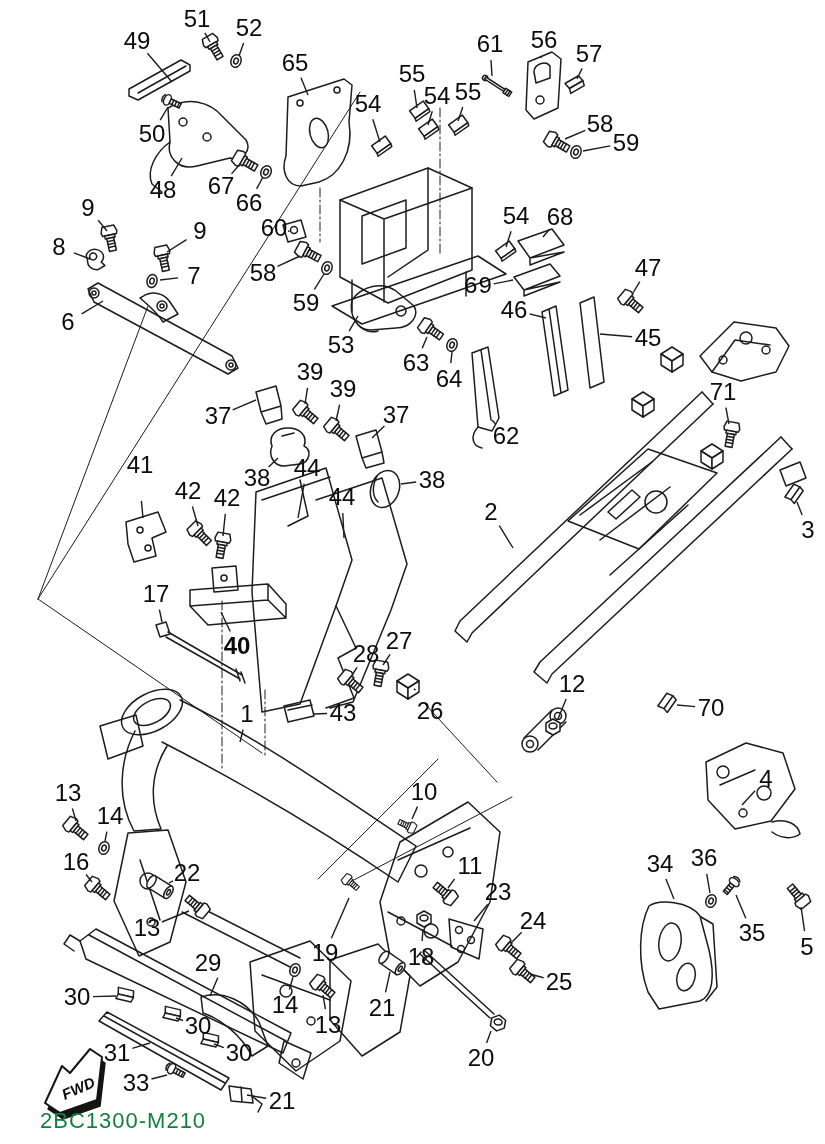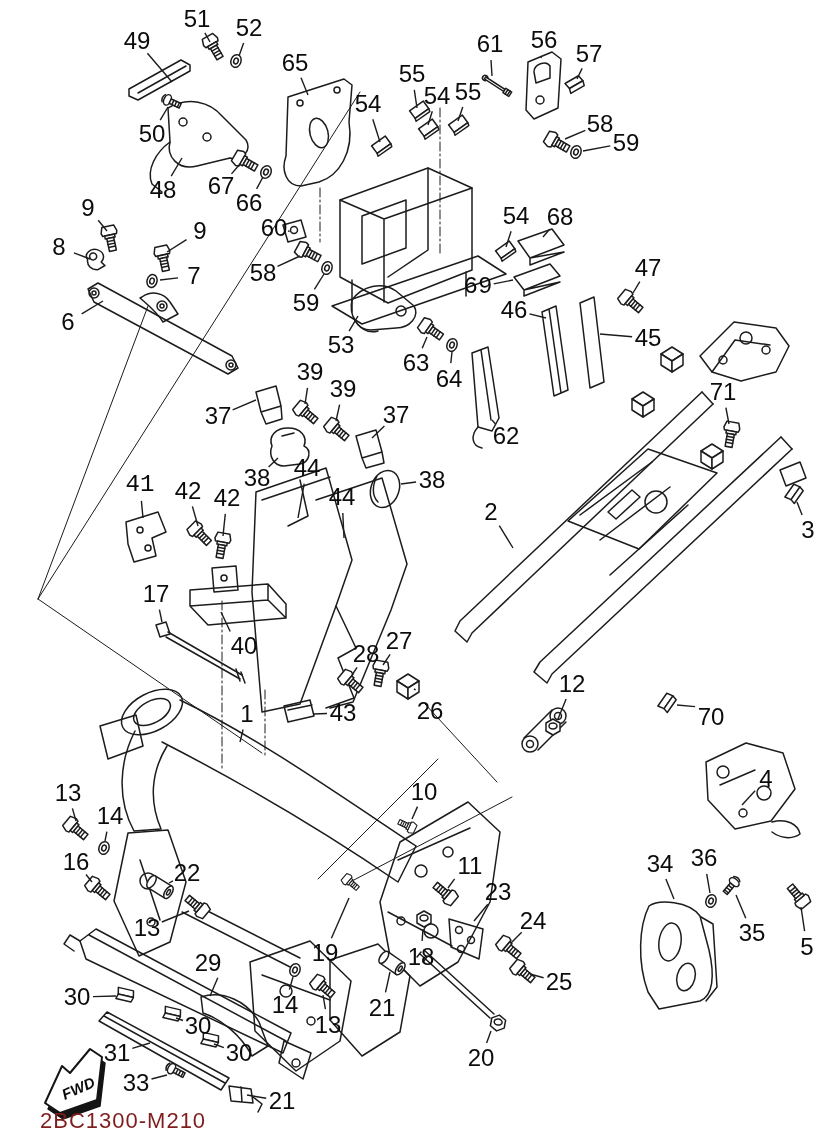--- a/index.html
+++ b/index.html
@@ -1,21 +1,21 @@
 <!DOCTYPE html>
 <html><head>
 <meta charset="utf-8">
 <style>
   html,body{margin:0;padding:0;background:#ffffff;}
   .canvas{position:relative;width:825px;height:1144px;background:#fff;overflow:hidden;
           font-family:"Liberation Sans",sans-serif;}
   .canvas svg{position:absolute;left:0;top:0;}
   .callout{position:absolute;transform:translate(-50%,-50%);font-size:24px;line-height:1;
            color:#0c0c0c;white-space:nowrap;cursor:pointer;user-select:none;}
-  .code{position:absolute;left:40px;top:1108px;font-size:22px;color:#7f1d1d;letter-spacing:1px;}
+  .code{position:absolute;left:40px;top:1108px;font-size:22px;color:#15803d;letter-spacing:1px;}
   .art{stroke:#1c1c1c;stroke-width:1.5;fill:none;stroke-linecap:round;stroke-linejoin:round;}
   .thin{stroke-width:1;}
   .dash{stroke-width:1;stroke-dasharray:9 3 2 3;}
   .leader{stroke:#1c1c1c;stroke-width:1.4;}
   .fwd-text{font-family:"Liberation Sans",sans-serif;font-size:15px;font-weight:700;
             font-style:italic;fill:#0c0c0c;stroke:none;}
 </style>
 </head>
 <body>
 
@@ -484,32 +484,32 @@
       <div class="callout" style="left: 808px; top: 530px;">3</div>
       <div class="callout" style="left: 491px; top: 512px;">2</div>
       <div class="callout" style="left: 310px; top: 372px;">39</div>
       <div class="callout" style="left: 343px; top: 389px;">39</div>
       <div class="callout" style="left: 218px; top: 416px;">37</div>
       <div class="callout" style="left: 396px; top: 415px;">37</div>
       <div class="callout" style="left: 257px; top: 478px;">38</div>
       <div class="callout" style="left: 432px; top: 480px;">38</div>
       <div class="callout" style="left: 307px; top: 468px;">44</div>
       <div class="callout" style="left: 342px; top: 497px;">44</div>
-      <div class="callout" style="left: 140px; top: 485px; font-family: Liberation Mono, monospace;">41</div>
+      <div class="callout" style="left: 140px; top: 465px;">41</div>
       <div class="callout" style="left: 188px; top: 491px;">42</div>
       <div class="callout" style="left: 227px; top: 498px;">42</div>
       <div class="callout" style="left: 156px; top: 594px;">17</div>
-      <div class="callout" style="left: 244px; top: 646px;">40</div>
+      <div class="callout" style="left: 237px; top: 646px; font-weight: bold;">40</div>
       <div class="callout" style="left: 366px; top: 654px;">28</div>
       <div class="callout" style="left: 399px; top: 641px;">27</div>
       <div class="callout" style="left: 247px; top: 714px;">1</div>
       <div class="callout" style="left: 343px; top: 713px;">43</div>
       <div class="callout" style="left: 430px; top: 697px; margin-top: 14px;">26</div>
       <div class="callout" style="left: 572px; top: 684px;">12</div>
-      <div class="callout" style="left: 711px; top: 708px; margin-top: 9px;">70</div>
+      <div class="callout" style="left: 711px; top: 708px;">70</div>
       <div class="callout" style="left: 766px; top: 779px;">4</div>
       <div class="callout" style="left: 424px; top: 792px;">10</div>
       <div class="callout" style="left: 464px; top: 866px; margin-left: 6px;">11</div>
       <div class="callout" style="left: 498px; top: 892px;">23</div>
       <div class="callout" style="left: 660px; top: 864px;">34</div>
       <div class="callout" style="left: 704px; top: 858px;">36</div>
       <div class="callout" style="left: 68px; top: 793px;">13</div>
       <div class="callout" style="left: 110px; top: 816px;">14</div>
       <div class="callout" style="left: 76px; top: 862px;">16</div>
       <div class="callout" style="left: 187px; top: 873px;">22</div>

